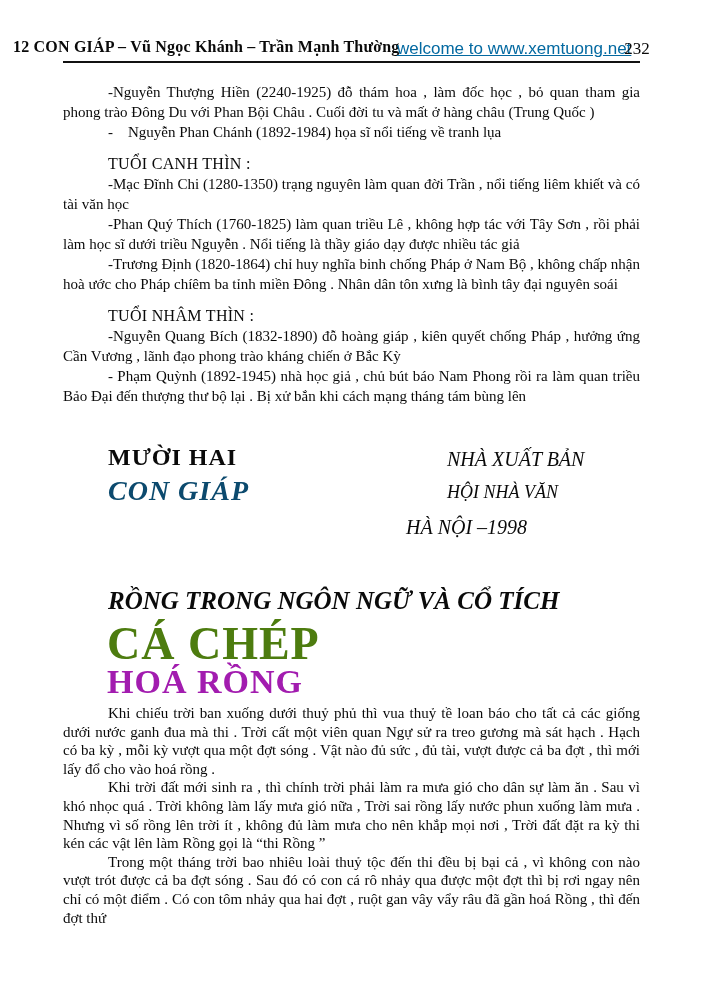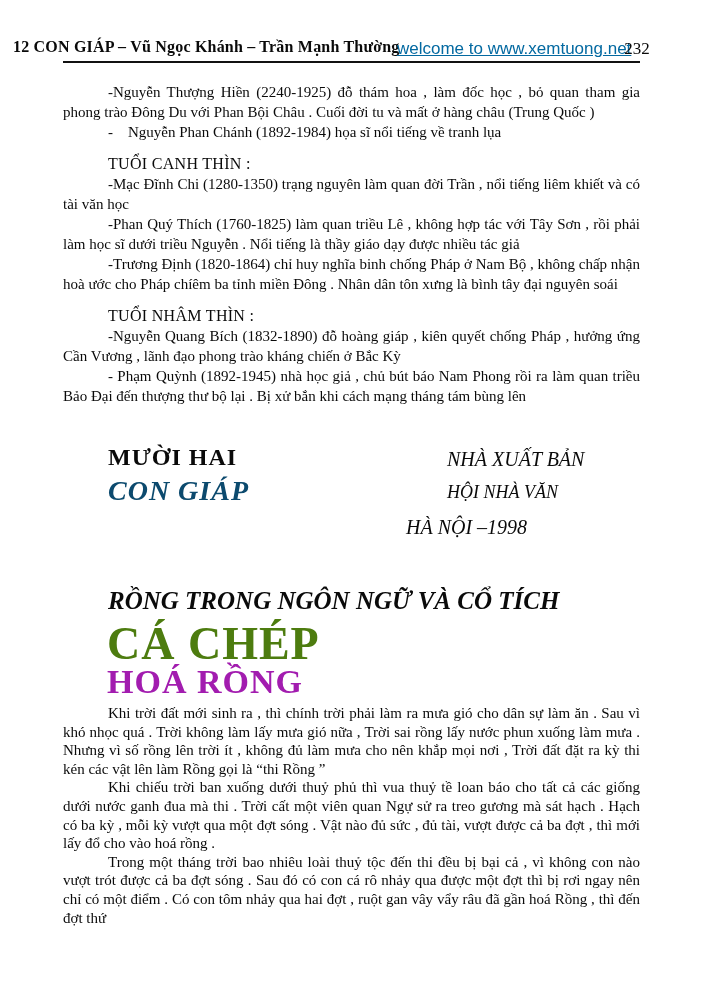--- a/index.html
+++ b/index.html
@@ -97,18 +97,18 @@
   <div class="t-main2">CON GIÁP</div>
   <div class="pub1">NHÀ XUẤT BẢN</div>
   <div class="pub2">HỘI NHÀ VĂN</div>
   <div class="pub3">HÀ NỘI –1998</div>
 
   <div class="chapter">RỒNG TRONG NGÔN NGỮ VÀ CỔ TÍCH</div>
   <div class="story-t1">CÁ CHÉP</div>
   <div class="story-t2">HOÁ RỒNG</div>
 
   <section class="story">
+    <p class="j ind">Khi chiếu trời ban xuống dưới thuỷ phủ thì vua thuỷ tề loan báo cho tất cả các giống dưới nước ganh đua mà thi . Trời cất một viên quan Ngự sử ra treo gương mà sát hạch . Hạch có ba kỳ , mỗi kỳ vượt qua  một đợt sóng . Vật nào đủ sức , đủ tài, vượt được cả ba đợt , thì mới lấy đổ cho vào hoá rồng .</p>
     <p class="j ind">Khi trời đất mới sinh ra , thì chính trời phải làm ra mưa gió cho dân sự làm ăn . Sau vì khó nhọc quá . Trời không làm lấy mưa gió nữa , Trời sai rồng lấy nước phun xuống làm mưa . Nhưng vì số rồng lên trời ít , không đủ làm mưa cho nên khắp mọi nơi , Trời đất đặt ra kỳ thi kén các vật lên làm Rồng gọi là “thi Rồng ”</p>
-    <p class="j ind">Khi chiếu trời ban xuống dưới thuỷ phủ thì vua thuỷ tề loan báo cho tất cả các giống dưới nước ganh đua mà thi . Trời cất một viên quan Ngự sử ra treo gương mà sát hạch . Hạch có ba kỳ , mỗi kỳ vượt qua  một đợt sóng . Vật nào đủ sức , đủ tài, vượt được cả ba đợt , thì mới lấy đổ cho vào hoá rồng .</p>
     <p class="j ind">Trong một tháng trời bao nhiêu loài thuỷ tộc đến thi đều bị bại cả , vì không con nào vượt trót được cả ba đợt sóng . Sau đó có con cá rô nhảy qua được một đợt thì bị rơi ngay nên chỉ có một điểm . Có con tôm nhảy qua hai đợt , ruột gan vây vẩy râu đã gần hoá Rồng , thì đến đợt thứ</p>
   </section>
 
 </div>
 
 </body></html>

